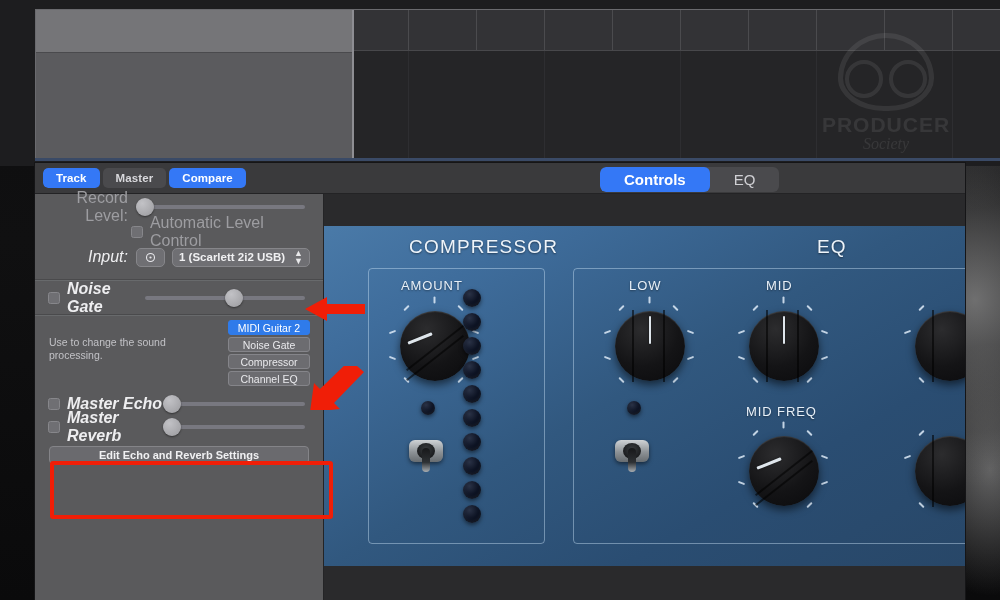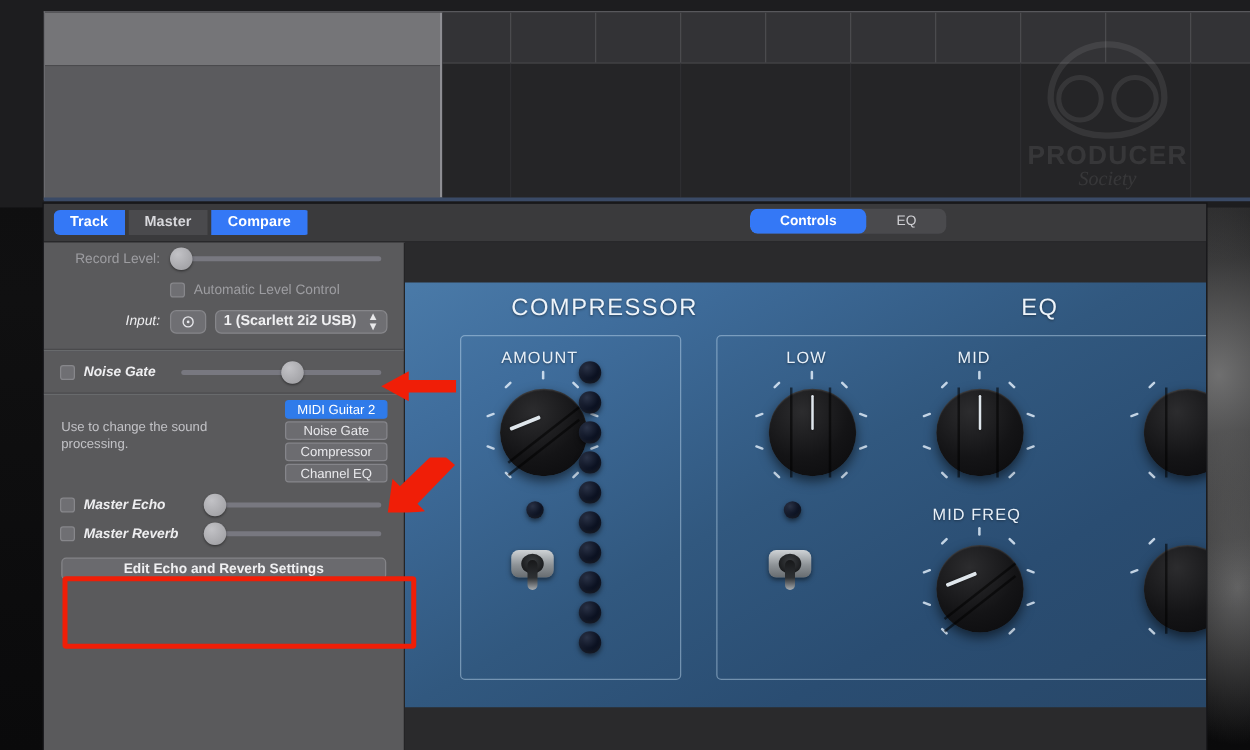--- a/index.html
+++ b/index.html
@@ -43,39 +43,39 @@
   .wm-spk{width:30px;height:30px;border:4px solid #cfcfcf;border-radius:50%;}
   .wm-t1{font:bold 21px "Liberation Sans",sans-serif;color:#d4d4d4;letter-spacing:1px;margin-top:2px;}
   .wm-t2{font:italic 16px "Liberation Serif",serif;color:#d4d4d4;margin-top:-2px;}
 
   
   .plugwin{position:absolute;left:35px;top:163px;width:930px;height:437px;background:#2e2e30;overflow:hidden;box-shadow:0 0 0 1px #151517;}
 
   
   .ptoolbar{height:30px;background:#3a3a3c;display:flex;align-items:center;position:relative;border-bottom:1px solid #232325;}
   .segwrap{display:flex;border-radius:5px;overflow:hidden;margin-left:8px;}
-  .seg{font-size:11.5px;font-weight:bold;padding:4px 13px;color:#d8d8dc;background:#4a4a4d;border-radius:0;margin-right:3px;letter-spacing:.1px;}
+  .seg{font-size:11.5px;font-weight:bold;padding:4px 13px;color:#d8d8dc;background:#4a4a4d;border-radius:5px;margin-right:3px;letter-spacing:.1px;}
   .seg.on{background:#3478f6;color:#fff;}
   .seg.plain{background:#4a4a4d;}
   .seg2{position:absolute;left:565px;top:4px;display:flex;background:#4a4a4d;border-radius:6px;overflow:hidden;}
-  .seg2 div{font-size:11px;padding:4px 24px;color:#d0d0d4;}
+  .seg2 div{font-size:15px;padding:4px 24px;color:#d0d0d4;}
   .seg2 div.on{background:#3478f6;color:#fff;border-radius:6px;font-weight:bold;}
 
   
   .pbody{position:absolute;left:0;top:31px;right:0;bottom:0;display:flex;}
   .sidebar{width:288px;background:#5a5a5c;position:relative;flex:none;border-right:1px solid #242426;}
   .content{flex:1;background:#2a2a2c;position:relative;overflow:hidden;}
 
   
   .sec-head{height:33px;display:flex;align-items:center;justify-content:space-between;padding:0 14px;box-sizing:border-box;}
   .sec-head .t{font-size:12.5px;font-weight:bold;color:#f2f2f4;}
   .chev{color:#c9c9cd;font-size:13px;}
   .hr{height:1px;background:#4a4a4c;border-bottom:1px solid #686a6c;}
   .row{display:flex;align-items:center;padding:0 13px;box-sizing:border-box;height:25px;}
-  .lbl{font-size:11px;color:#b8b8bc;}
+  .lbl{font-size:16px;color:#b8b8bc;}
   .lbl.dim{color:#9d9da1;}
   .lbl.bright{color:#eeeef0;font-style:italic;}
   .slider{position:relative;height:4px;background:#787880;border-radius:2px;flex:1;}
   .knobdot{position:absolute;top:-7px;width:18px;height:18px;border-radius:50%;background:radial-gradient(circle at 35% 30%,#c2c2c6,#9a9a9e);box-shadow:0 1px 2px rgba(0,0,0,.45);}
   .cb{width:12px;height:12px;border-radius:2.5px;background:#6f6f73;border:1px solid #87878b;box-sizing:border-box;flex:none;}
   .pillbtn{background:#6f6f73;border:1px solid #86868a;border-radius:5px;height:19px;display:flex;align-items:center;justify-content:center;color:#e6e6ea;font-size:11px;box-sizing:border-box;}
   .inputsel{background:#6f6f73;border:1px solid #86868a;border-radius:5px;height:19px;display:flex;align-items:center;justify-content:space-between;padding:0 6px;box-sizing:border-box;color:#f0f0f2;font-size:11.5px;font-weight:bold;}
   .stepper{font-size:9px;line-height:8px;color:#e8e8ea;display:flex;flex-direction:column;}
   .monbtn{width:28px;height:19px;border-radius:5px;background:linear-gradient(180deg,#e08a33,#c56f1e);border:1px solid #a85c13;display:flex;align-items:center;justify-content:center;box-sizing:border-box;}
 

